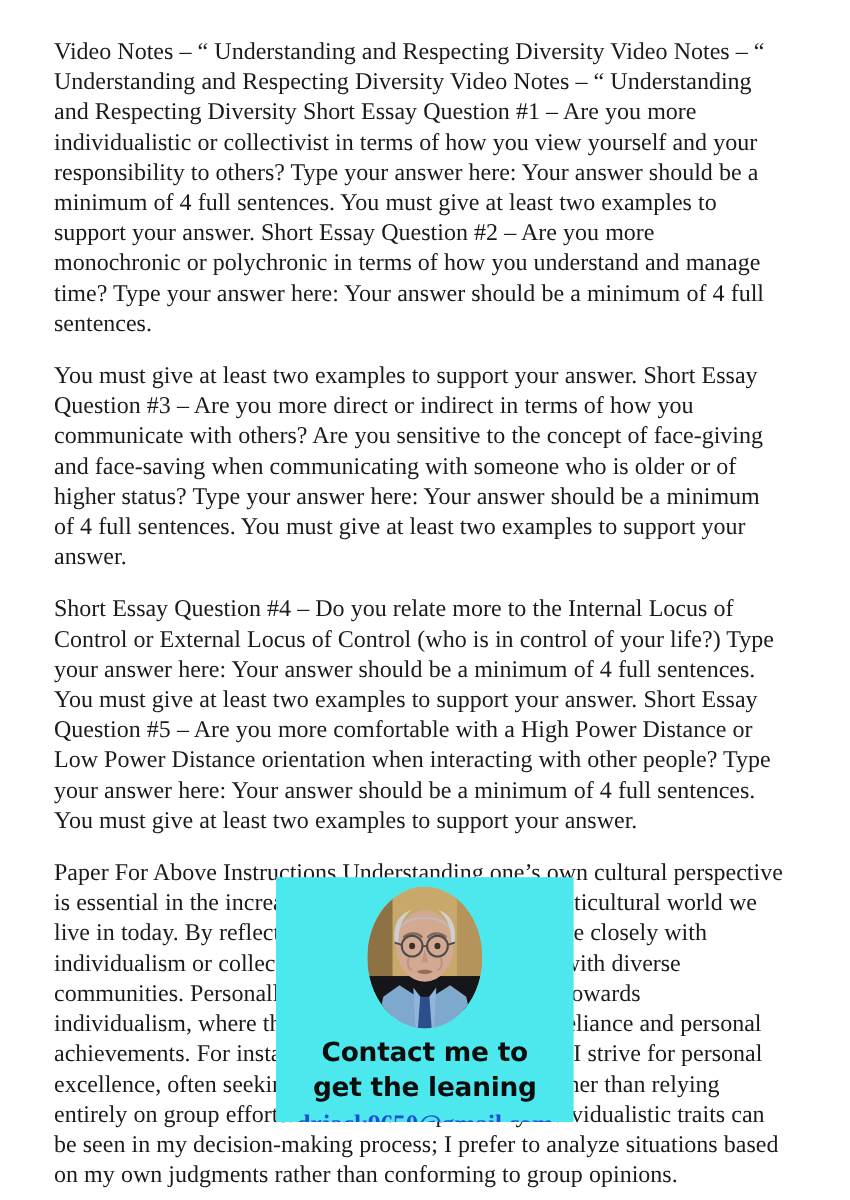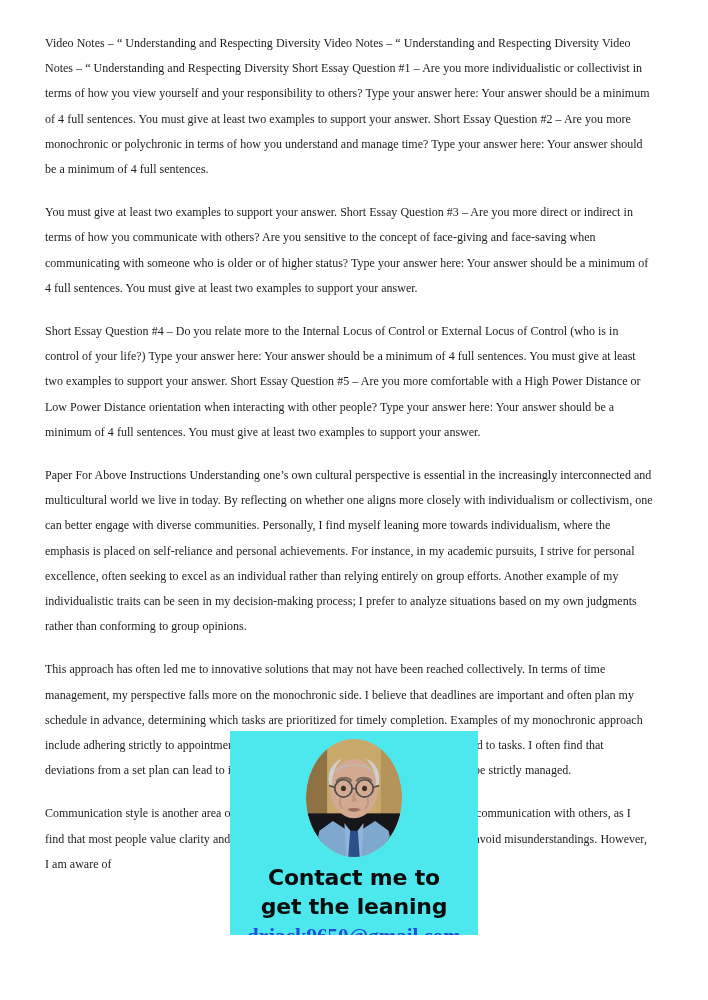--- a/index.html
+++ b/index.html
@@ -23,21 +23,21 @@
 
   #doc-body {
     position: absolute;
     left: 45px;
     top: 31px;
     width: 608px;
   }
 
   .para {
     font-family: "Liberation Serif", "DejaVu Serif", serif;
-    font-size: 12px;
+    font-size: 20px;
     line-height: 25.2px;
     color: #1b1b1b;
     text-align: left;
     margin: 0 0 18px 0;
     white-space: pre-wrap;
     word-spacing: 0.1px;
   }
   .para:last-child { margin-bottom: 0; }
 
   

